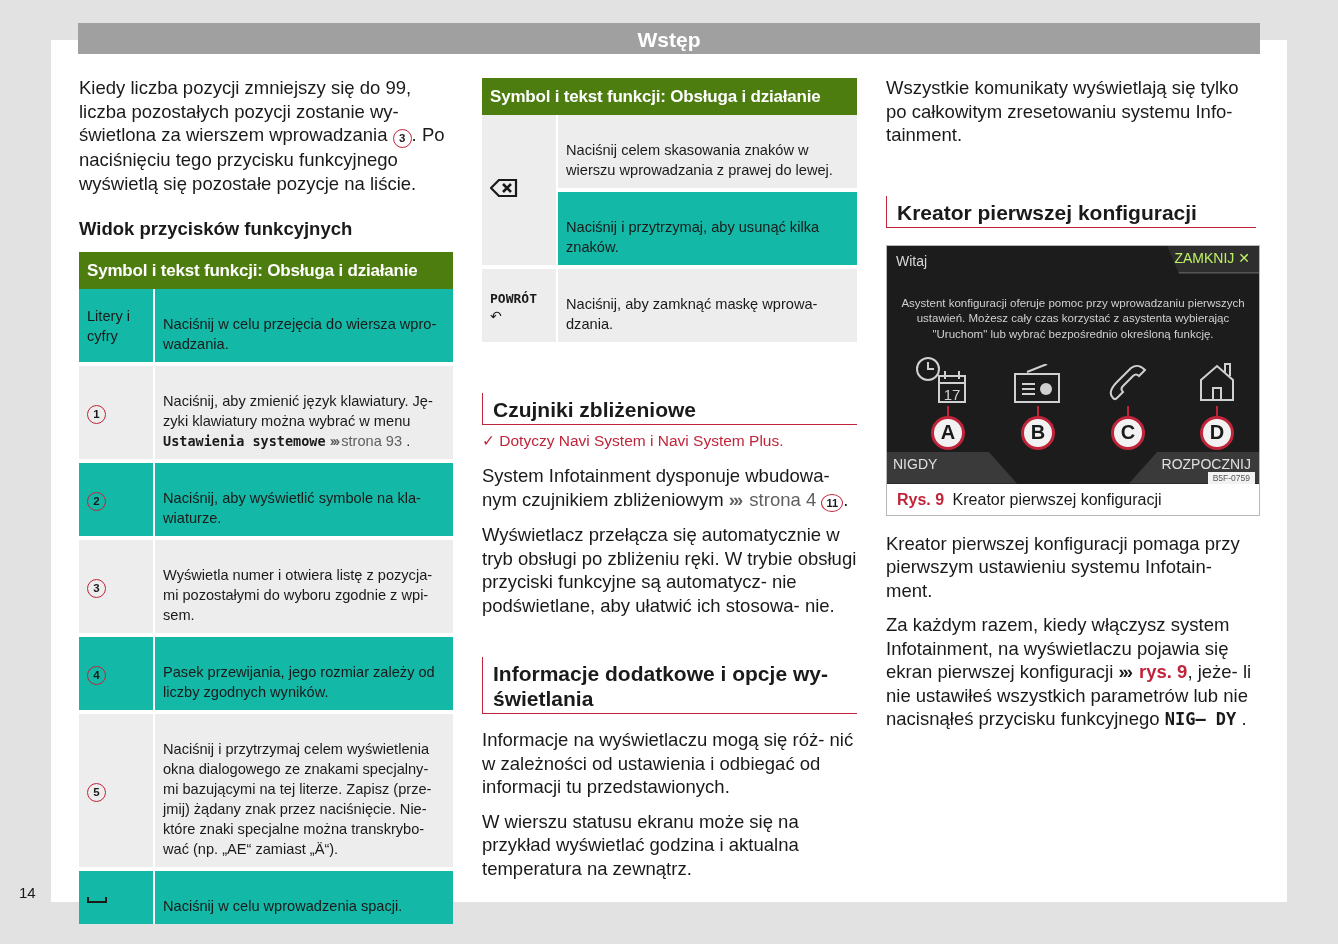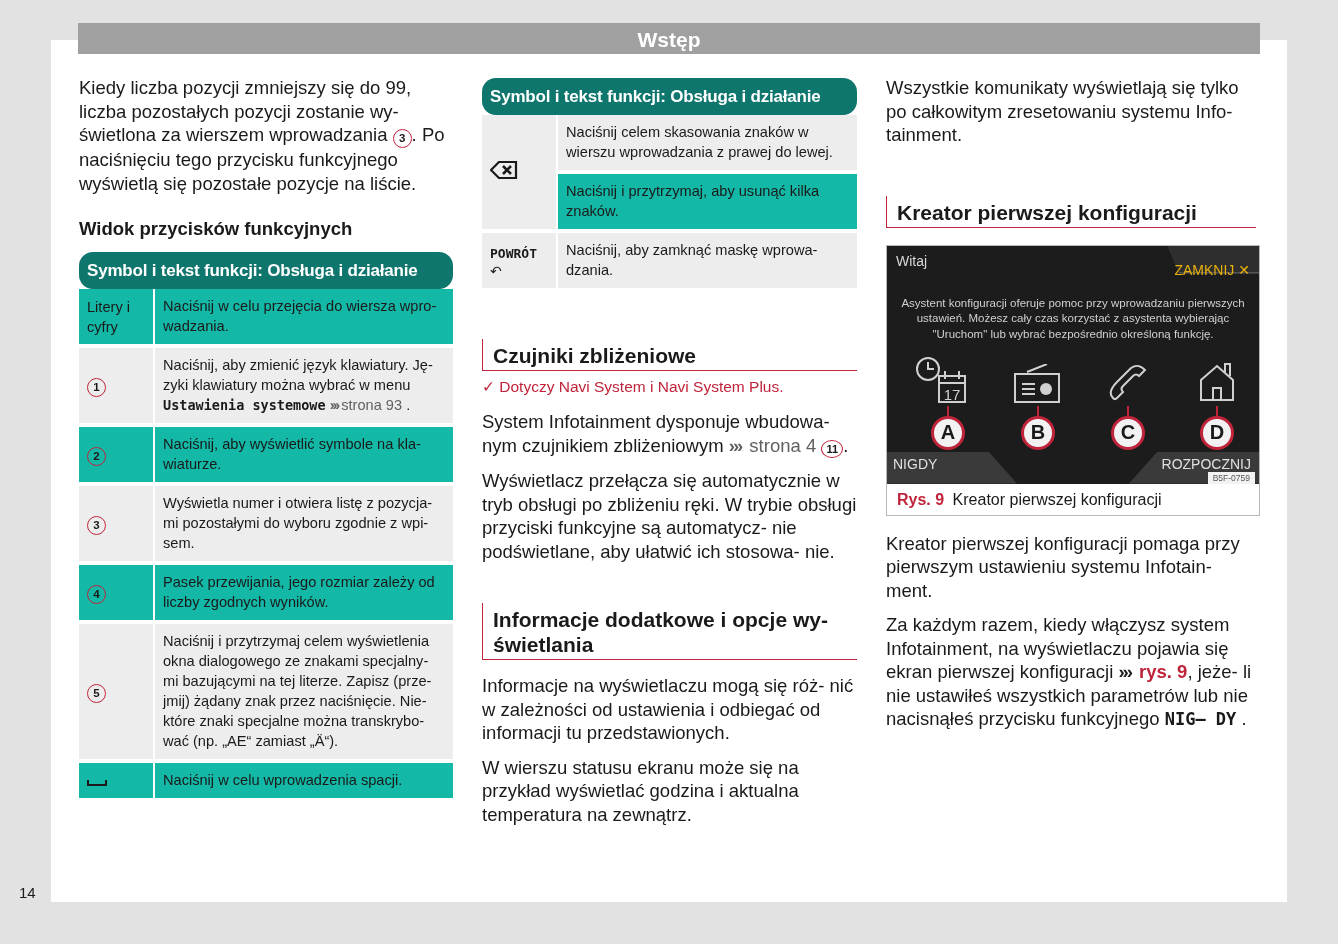--- a/index.html
+++ b/index.html
@@ -18,42 +18,42 @@
 
   p.body { font-size: 18.5px; line-height: 23.5px; color: #1a1a1a; }
   .subhead { font-size: 18.5px; font-weight: bold; margin-top: 23px; margin-bottom: 12px; }
 
   .num { display: inline-flex; align-items: center; justify-content: center; width: 19px; height: 19px;
     border: 1.6px solid #c0243a; border-radius: 50%; font-size: 11.5px; font-weight: bold; color: #1a1a1a;
     vertical-align: -1px; line-height: 1; }
   .num.sm { width: 18px; height: 18px; font-size: 11px; }
 
   table.fn { width: 100%; border-collapse: separate; border-spacing: 0 4px; margin-top: -4px; }
-  .fn-head { background: #0f766e; color: #fff; font-weight: bold; font-size: 17px; height: 37px; padding: 0 8px;
-    display: flex; align-items: center; letter-spacing: -0.2px; border-radius: 14px; }
+  .fn-head { background: #4d7c0f; color: #fff; font-weight: bold; font-size: 17px; height: 37px; padding: 0 8px;
+    display: flex; align-items: center; letter-spacing: -0.2px; }
   table.fn td { font-size: 14.6px; line-height: 20px; vertical-align: middle; }
   table.fn td.sym { width: 76px; padding: 6px 8px; border-right: 2px solid #fff; }
-  table.fn td.desc { padding: 7px 8px 8px 8px; }
+  table.fn td.desc { padding: 25px 8px 8px 8px; }
   .row-a td { background: #14b8a6; }
   .row-b td { background: #ededed; }
   .mono { font-family: "DejaVu Sans Mono", monospace; font-weight: bold; font-size: 13.5px; }
   .link-gray { color: #606060; font-weight: normal; }
   .link-red { color: #c0243a; font-weight: bold; }
   .chev { font-weight: bold; letter-spacing: -2px; margin-right: 3px; }
 
   .sect-head { border-left: 1.5px solid #c0243a; border-bottom: 1.5px solid #c0243a; padding: 4px 0 2px 10px;
     font-size: 21px; font-weight: bold; line-height: 25px; }
   .applies { color: #c0243a; font-size: 15.5px; margin-top: 7px; }
 
   .figure { border: 1px solid #b8b8b8; width: 374px; }
   .screen { position: relative; width: 372px; height: 238px; background: #1c1c1c; overflow: hidden; color: #d8d8d8; }
   .screen .witaj { position: absolute; left: 9px; top: 7px; font-size: 14px; color: #d8d8d8; }
   .screen .close-tab { position: absolute; right: 0; top: 0; width: 100px; height: 28px; background: #2e2e2e;
     clip-path: polygon(8% 0, 100% 0, 100% 100%, 20% 100%); border-bottom: 2px solid #555; }
-  .screen .close-lbl { position: absolute; right: 9px; top: 16px; font-size: 14px; color: #eab308; }
+  .screen .close-lbl { position: absolute; right: 9px; top: 4px; font-size: 14px; color: #bef264; }
   .screen .msg { position: absolute; left: 14px; right: 14px; top: 50px; text-align: center; font-size: 11.5px;
     line-height: 15.5px; color: #d0d0d0; }
   .screen .icons { position: absolute; left: 0; right: 0; top: 118px; height: 70px; }
   .screen .ico { position: absolute; width: 50px; height: 44px; }
   .screen .callout { position: absolute; width: 34px; height: 34px; border-radius: 50%; background: #f2f2f2;
     border: 3px solid #c0243a; color: #1a1a1a; font-weight: bold; font-size: 20px; display: flex; align-items: center; justify-content: center; }
   .screen .stem { position: absolute; width: 2px; height: 16px; background: #c0243a; }
   .screen .nigdy-bar { position: absolute; left: 0; bottom: 0; width: 130px; height: 32px; background: #3a3a3a;
     clip-path: polygon(0 0, 78% 0, 100% 100%, 0 100%); }
   .screen .start-bar { position: absolute; right: 0; bottom: 0; width: 130px; height: 32px; background: #3a3a3a;

